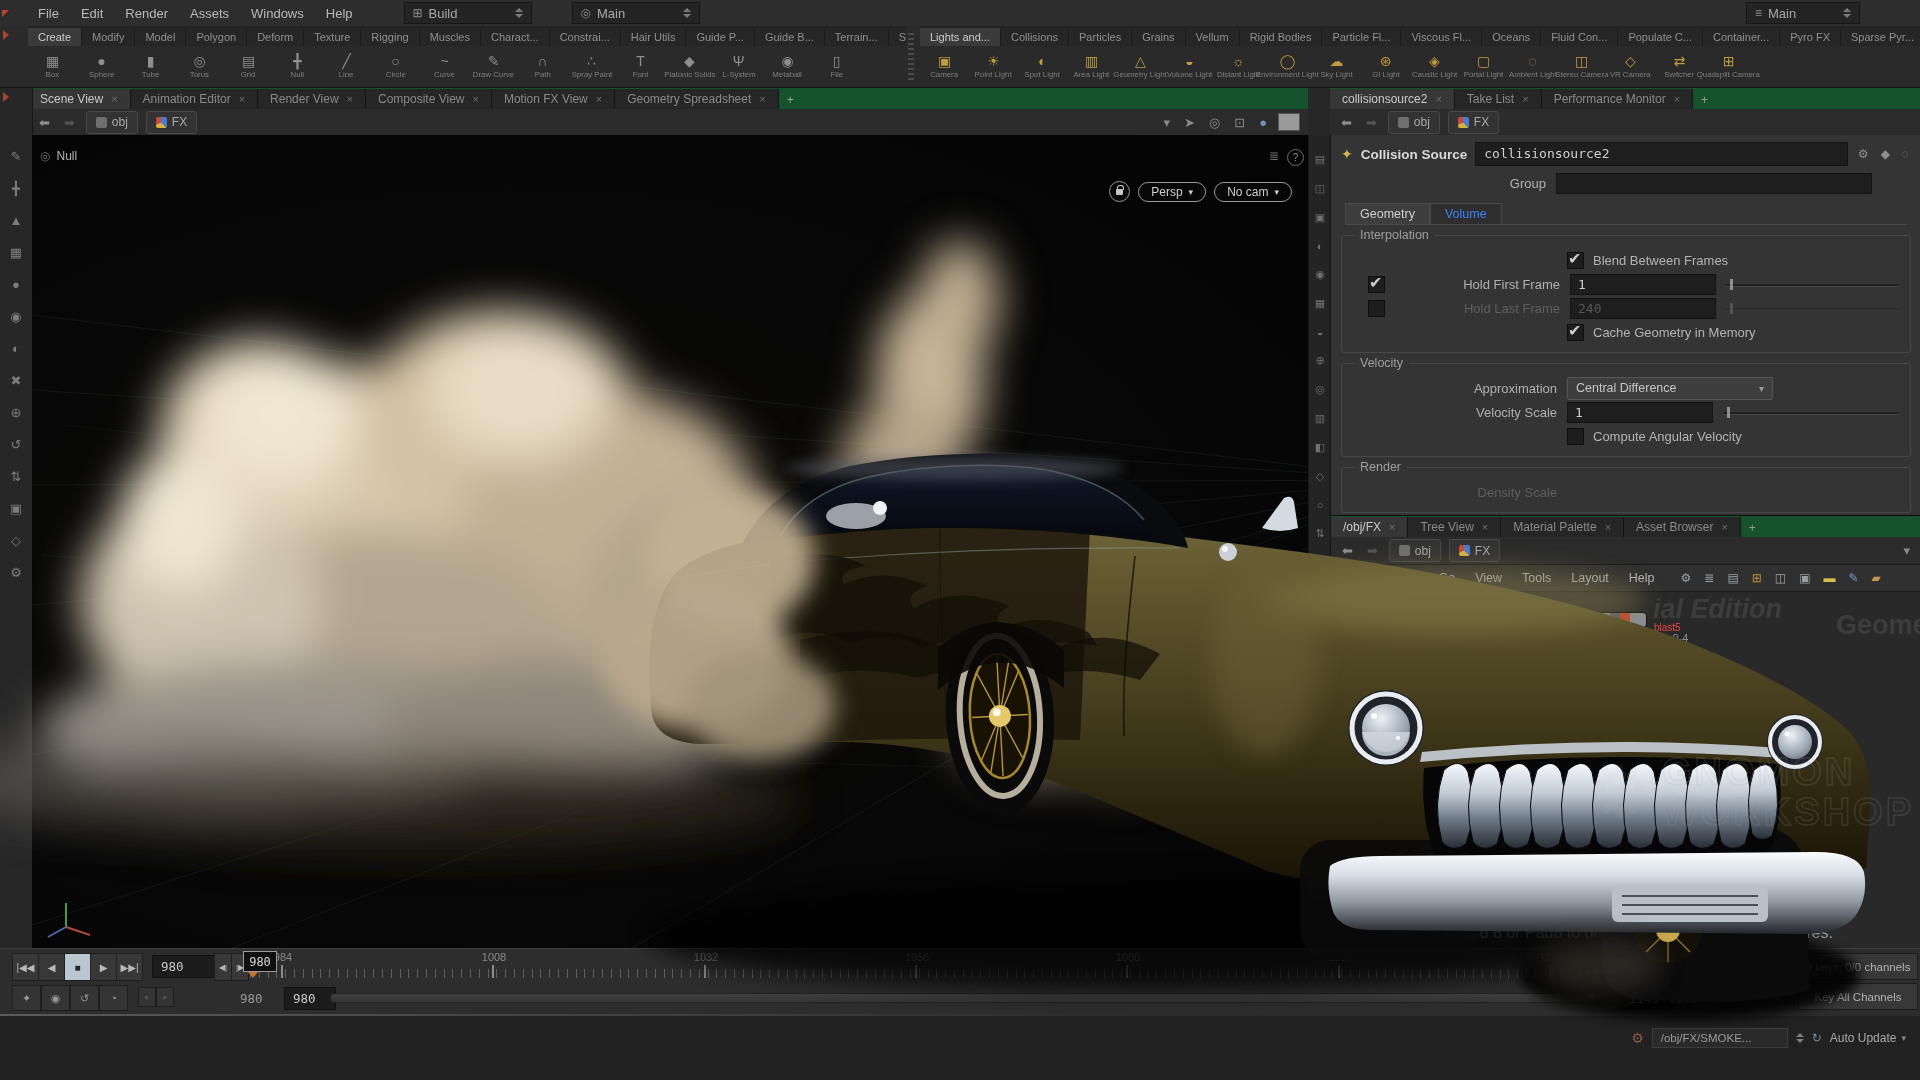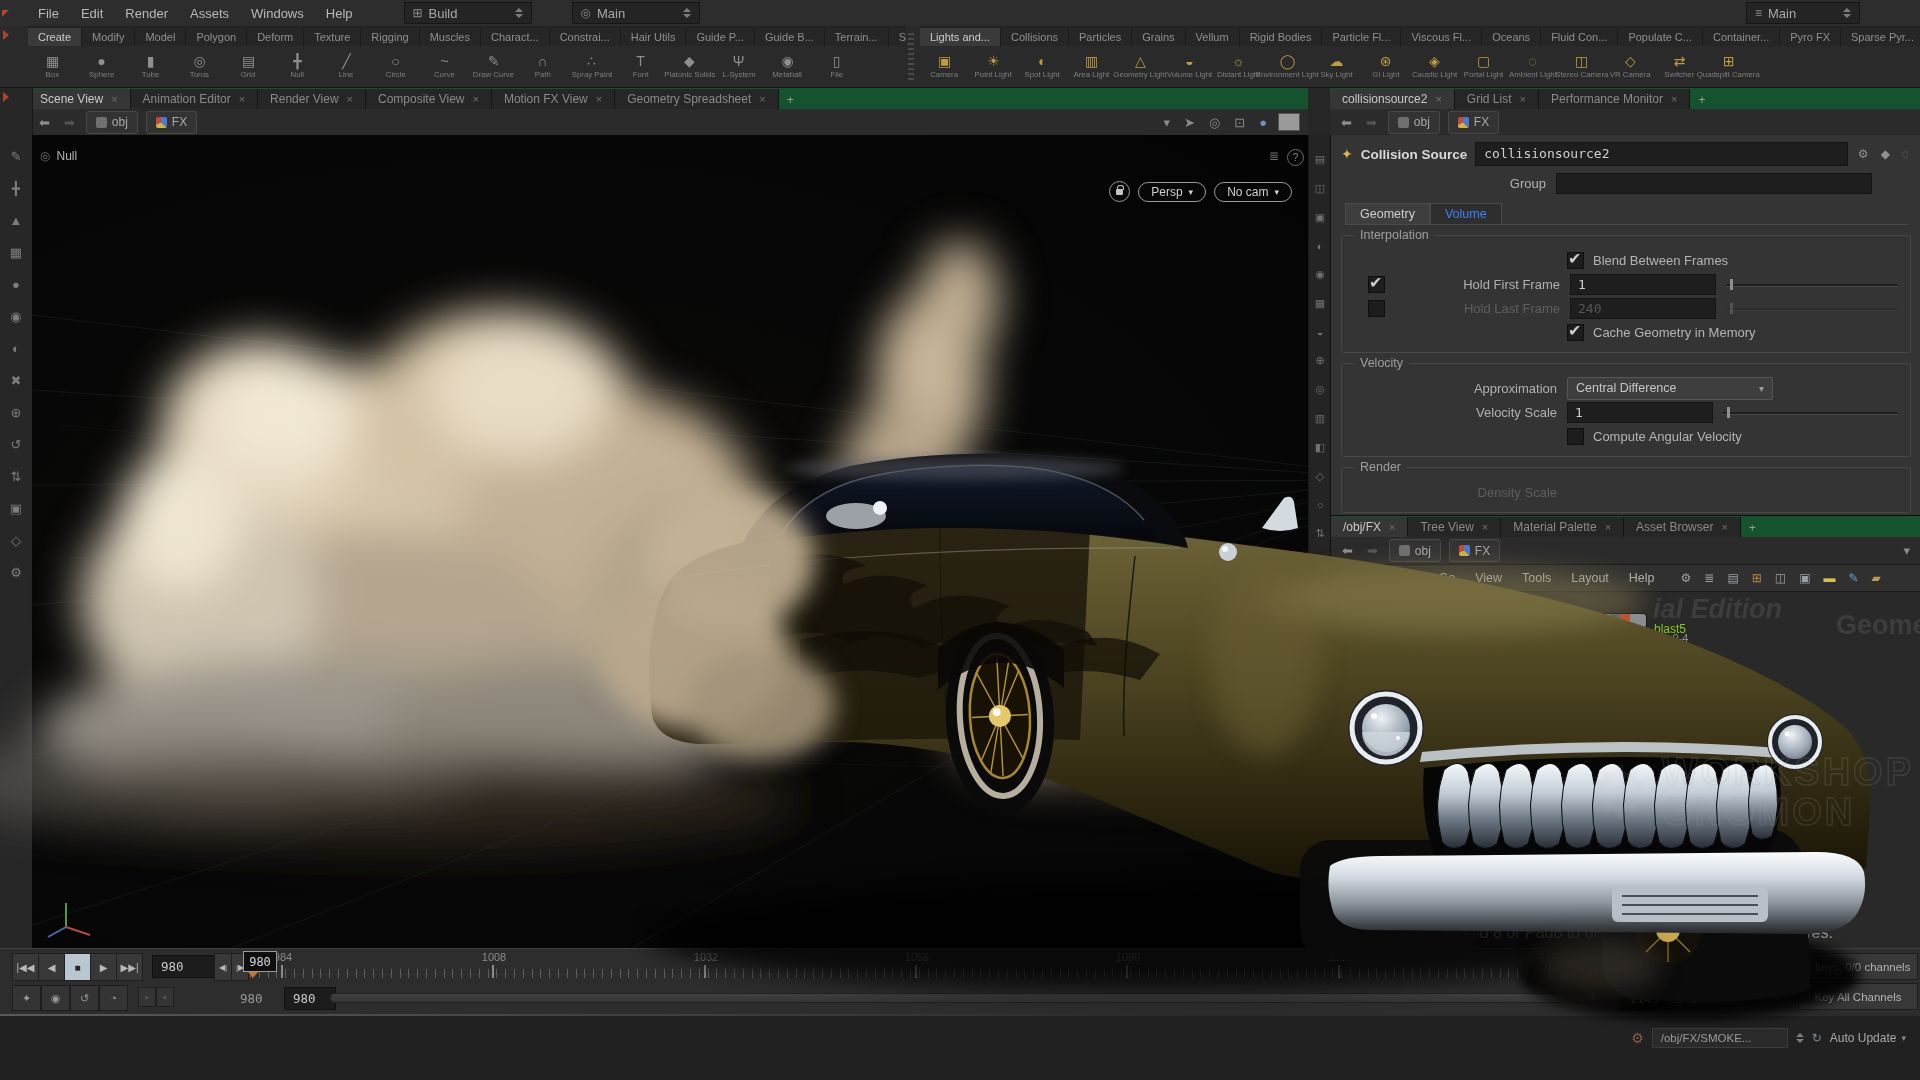--- a/index.html
+++ b/index.html
@@ -95,21 +95,21 @@
   
   .net-pane{left:1330px;top:515px;width:590px;height:433px;background:#2c2c2c;border-left:1px solid #101010;border-top:1px solid #0e0e0e;overflow:hidden;}
   .net-menus{display:flex;align-items:center;gap:2px;height:26px;background:#303030;border-bottom:1px solid #1c1c1c;color:#b4b4b4;font-size:12.5px;padding-left:56px;}
   .net-menus .menu{padding:3px 10px;}
   .net-icons{display:flex;gap:13px;margin-left:14px;font-size:12px;color:#9aa0a6;}
   .net-icons .orange{color:#c08a3a;} .net-icons .yellow{color:#d8c050;} .net-icons .blue{color:#6f9fd8;} .net-icons .gold{color:#c09a4a;}
   .net-canvas{position:relative;height:381px;background:#292929;}
   .bigword{position:absolute;font-size:27px;font-weight:bold;color:#3d3d3d;white-space:nowrap;}
   .node{position:absolute;display:flex;align-items:center;gap:7px;}
   .node .nbox{width:46px;height:14px;border-radius:4px;background:linear-gradient(90deg,#8a8f94 0 22%,#5a5f66 22% 44%,#c24a2e 44% 66%,#8a8f94 66% 100%);border:1px solid #111;}
-  .node .nlabel{color:#84cc16;font-size:12px;margin-top:16px;}
+  .node .nlabel{color:#ef4444;font-size:10px;margin-top:16px;}
   .node .nbadge{color:#8f8f8f;font-size:11px;}
   .hint{position:absolute;color:#989898;font-size:16px;white-space:nowrap;}
   .hint .dot{color:#777;font-size:11px;margin-right:6px;}
   
   .playbar{left:0;top:948px;width:1920px;height:66px;background:#2d2d2d;border-top:1px solid #3f3f3f;}
   .tbtn{position:absolute;width:25px;height:26px;background:#383838;border:1px solid #1f1f1f;color:#b9b9b9;
     font-size:10px;display:flex;align-items:center;justify-content:center;}
   .tbtn.stop{background:#b9c7d1;color:#20262b;}
   .framefield{position:absolute;background:#1c1c1c;border:1px solid #111;color:#c9c9c9;font-size:12.5px;padding:3px 8px;}
   .ruler{position:absolute;left:250px;top:2px;width:1350px;height:30px;}
@@ -546,21 +546,21 @@
   <div class="abs" style="left:1330px;top:88px;width:590px;">
     <div class="pane-tabs">
       <div style="display:flex;">
 
           <div class="ptab active">
             <span>collisionsource2</span>
             <span class="x">×</span>
           </div>
 
           <div class="ptab">
-            <span>Grid List</span>
+            <span>Take List</span>
             <span class="x">×</span>
           </div>
 
           <div class="ptab">
             <span>Performance Monitor</span>
             <span class="x">×</span>
           </div>
         </div>
       <div class="addtab">+</div>
     </div>
@@ -973,18 +973,18 @@
         <ellipse cx="695" cy="655" rx="95" ry="75" fill="#b8a88c" opacity="0.95"></ellipse>
         <ellipse cx="760" cy="705" rx="75" ry="55" fill="#a2937a" opacity="0.9"></ellipse>
         <ellipse cx="1600" cy="965" rx="60" ry="28" fill="#4a4238" opacity="0.5"></ellipse>
       </g>
     </g>
   </svg>
 
   <div class="abs watermark">
     <span class="gearglyph">⚙</span>
     <span class="wmtext">
+      <div>GNOMON</div>
       <div>WORKSHOP</div>
-      <div>GNOMON</div>
     </span>
   </div>
 
 </div>
 
 </body></html>

